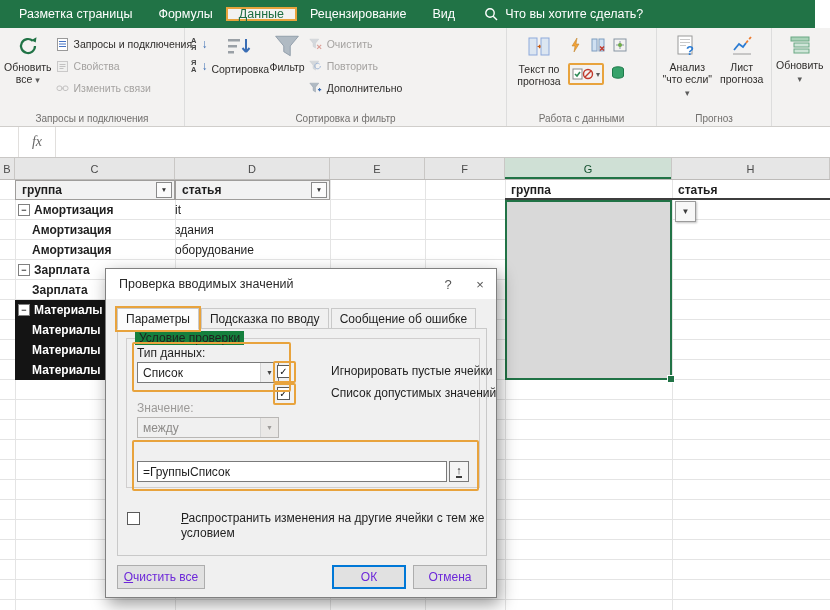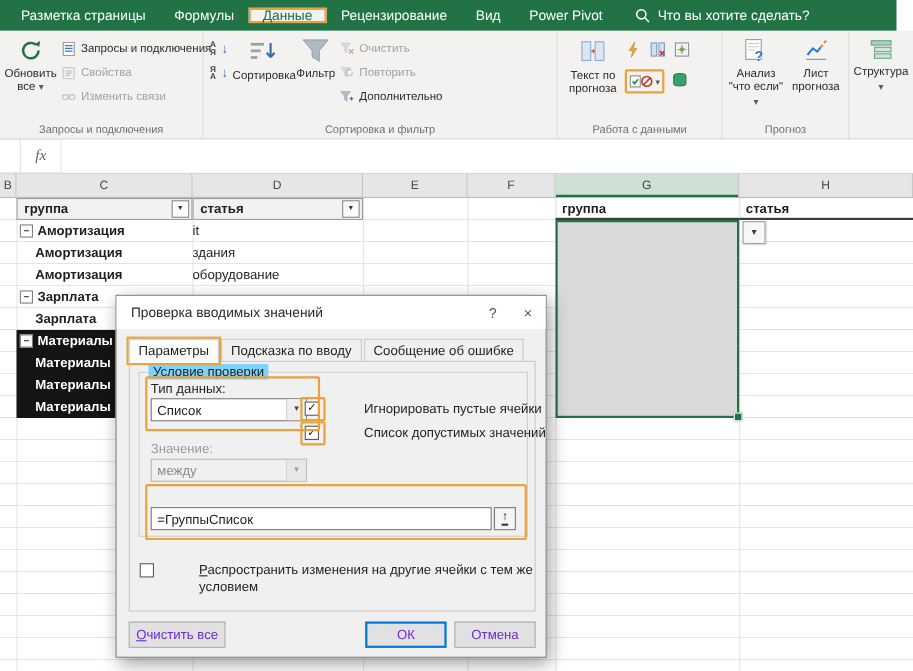--- a/index.html
+++ b/index.html
@@ -58,21 +58,21 @@
   
   .dlg{position:absolute;left:105px;top:268px;width:392px;height:330px;background:#f0f0f0;border:1px solid #808080;box-shadow:3px 6px 16px rgba(0,0,0,.4);box-sizing:border-box;z-index:20;}
   .dlg-title{height:30px;background:#fff;display:flex;align-items:center;}
   .dlg-title .t{flex:1;padding-left:13px;color:#2b2b2b;font-size:12.5px;}
   .dlg-hbtn{width:32px;height:100%;display:flex;align-items:center;justify-content:center;color:#555;font-size:13px;cursor:pointer;}
   .dlg-tabs{position:absolute;left:11px;top:38px;display:flex;}
   .dtab{background:#f0f0f0;border:1px solid #c9c9c9;margin-right:2px;font-size:12px;color:#1f1f1f;padding:3px 8px;position:relative;top:1px;cursor:pointer;white-space:nowrap;}
   .dtab.active{background:#fcfcfc;border-bottom-color:#fcfcfc;box-shadow:0 0 0 2px #e8a33d;z-index:2;}
   .dpage{position:absolute;left:11px;top:59px;width:370px;height:228px;border:1px solid #c9c9c9;background:#f0f0f0;box-sizing:border-box;}
   .condbox{position:absolute;left:8px;top:9px;width:352px;height:148px;border:1px solid #d0cece;}
-  .legend{position:absolute;left:8px;top:-8px;background:#7dd3fc;padding:0 4px;color:#1f1f1f;}
+  .legend{position:absolute;left:8px;top:-8px;background:#15803d;padding:0 4px;color:#1f1f1f;}
   .dlab{position:absolute;white-space:nowrap;}
   .dis{color:#9d9b99;}
   .combo{position:absolute;background:#fff;border:1px solid #7a7a7a;display:flex;align-items:stretch;box-sizing:border-box;cursor:pointer;justify-content:flex-end;}
   .combo .txt{flex:1;display:flex;align-items:center;padding-left:5px;overflow:hidden;white-space:nowrap;}
   .combo .cbtn{width:17px;display:flex;align-items:center;justify-content:center;background:#efefef;border-left:1px solid #d5d5d5;font-size:7px;color:#444;}
   .combo.disabled{background:#f0f0f0;border-color:#b9b7b5;color:#8d8b89;gap:42px;}
   .combo.disabled .cbtn{color:#9d9b99;background:#eae8e6;}
   .sfield{position:absolute;background:#fff;border:1px solid #7a7a7a;display:flex;align-items:center;padding-left:5px;box-sizing:border-box;}
   .spick{position:absolute;border:1px solid #7a7a7a;background:#f5f5f5;display:flex;align-items:center;justify-content:center;box-sizing:border-box;cursor:pointer;font-size:11px;color:#1a1a1a;}
   .spick span{border-bottom:2px solid #3d3d3d;line-height:11px;}
@@ -89,21 +89,20 @@
 <body>
 
 <div class="stage">
 
   <div class="tabbar">
     <div class="rtab">Разметка страницы</div>
     <div class="rtab">Формулы</div>
     <div class="rtab active">Данные</div>
     <div class="rtab">Рецензирование</div>
     <div class="rtab">Вид</div>
-    <div class="rtab">Power Pivot</div>
     <div class="tb-search">
       <svg width="14" height="14" viewBox="0 0 14 14">
           <circle cx="6" cy="6" r="4.2" stroke="#fff" stroke-width="1.4" fill="none"></circle>
           <path d="M9.2 9.2L13 13" stroke="#fff" stroke-width="1.4"></path>
         </svg>
       <span>Что вы хотите сделать?</span>
     </div>
   </div>
 
   <div class="ribbon">
@@ -265,21 +264,21 @@
       <div class="rgroup-label">Прогноз</div>
     </div>
 
     <div class="rgroup" style="width:58px;border-right:none">
       <div class="bigbtn">
         <svg width="22" height="22" viewBox="0 0 22 22">
             <rect x="2" y="3" width="18" height="4" fill="#a9d2b8" stroke="#6aa884"></rect>
             <rect x="5" y="9" width="15" height="4" fill="#cfe5d8" stroke="#6aa884"></rect>
             <rect x="5" y="15" width="15" height="4" fill="#cfe5d8" stroke="#6aa884"></rect>
           </svg>
-        <span class="lbl">Структура</span>
+        <span class="lbl">Обновить</span>
         <span class="car">▾</span>
       </div>
     </div>
   </div>
 
   <div class="fbar">
     <div class="namebox"></div>
     <div class="fxbox">fx</div>
     <div class="finput"></div>
   </div>

